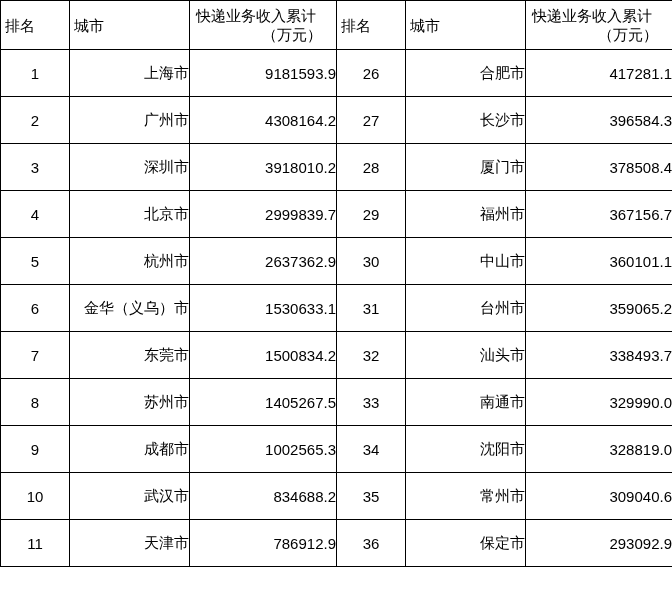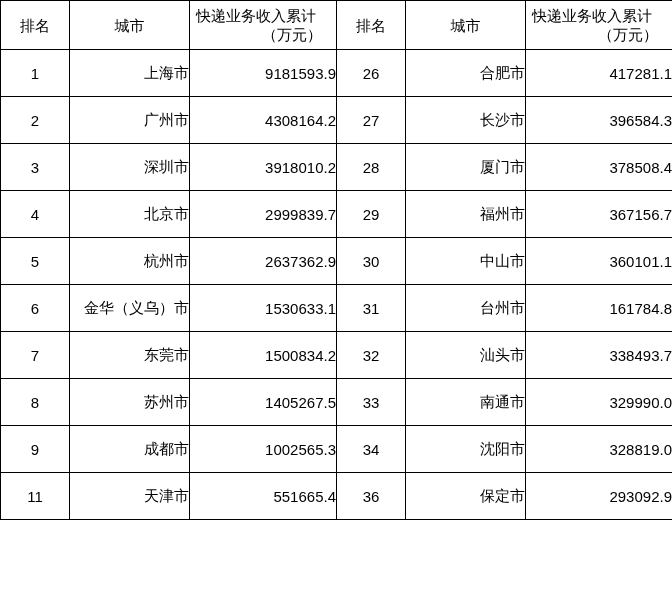--- a/index.html
+++ b/index.html
@@ -31,21 +31,21 @@
   col.c-rank { width: 69px; }
   col.c-city { width: 120px; }
   col.c-val  { width: 147px; }
 
   thead td {
     height: 48px;
     text-align: center;
   }
   .hdr-cell {
     line-height: 19px;
-    text-align: center;
+    text-align: left;
     padding: 0 4px;
   }
   .hdr-two {
     text-align: left;
     padding-left: 6px;
   }
   .hdr-two .line2 {
     text-align: right;
     padding-right: 10px;
   }
@@ -146,21 +146,21 @@
       <td class="cell-rank">30</td>
       <td class="cell-city">中山市</td>
       <td class="cell-val">360101.1</td>
     </tr>
     <tr>
       <td class="cell-rank">6</td>
       <td class="cell-city">金华（义乌）市</td>
       <td class="cell-val">1530633.1</td>
       <td class="cell-rank">31</td>
       <td class="cell-city">台州市</td>
-      <td class="cell-val">161784.8</td>
+      <td class="cell-val">359065.2</td>
     </tr>
     <tr>
       <td class="cell-rank">7</td>
       <td class="cell-city">东莞市</td>
       <td class="cell-val">1500834.2</td>
       <td class="cell-rank">32</td>
       <td class="cell-city">汕头市</td>
       <td class="cell-val">338493.7</td>
     </tr>
     <tr>
@@ -173,21 +173,29 @@
     </tr>
     <tr>
       <td class="cell-rank">9</td>
       <td class="cell-city">成都市</td>
       <td class="cell-val">1002565.3</td>
       <td class="cell-rank">34</td>
       <td class="cell-city">沈阳市</td>
       <td class="cell-val">328819.0</td>
     </tr>
     <tr>
+      <td class="cell-rank">10</td>
+      <td class="cell-city">武汉市</td>
+      <td class="cell-val">834688.2</td>
+      <td class="cell-rank">35</td>
+      <td class="cell-city">常州市</td>
+      <td class="cell-val">309040.6</td>
+    </tr>
+    <tr>
       <td class="cell-rank">11</td>
       <td class="cell-city">天津市</td>
-      <td class="cell-val">551665.4</td>
+      <td class="cell-val">786912.9</td>
       <td class="cell-rank">36</td>
       <td class="cell-city">保定市</td>
       <td class="cell-val">293092.9</td>
     </tr>
   </tbody>
 </table>
 
 </body></html>

